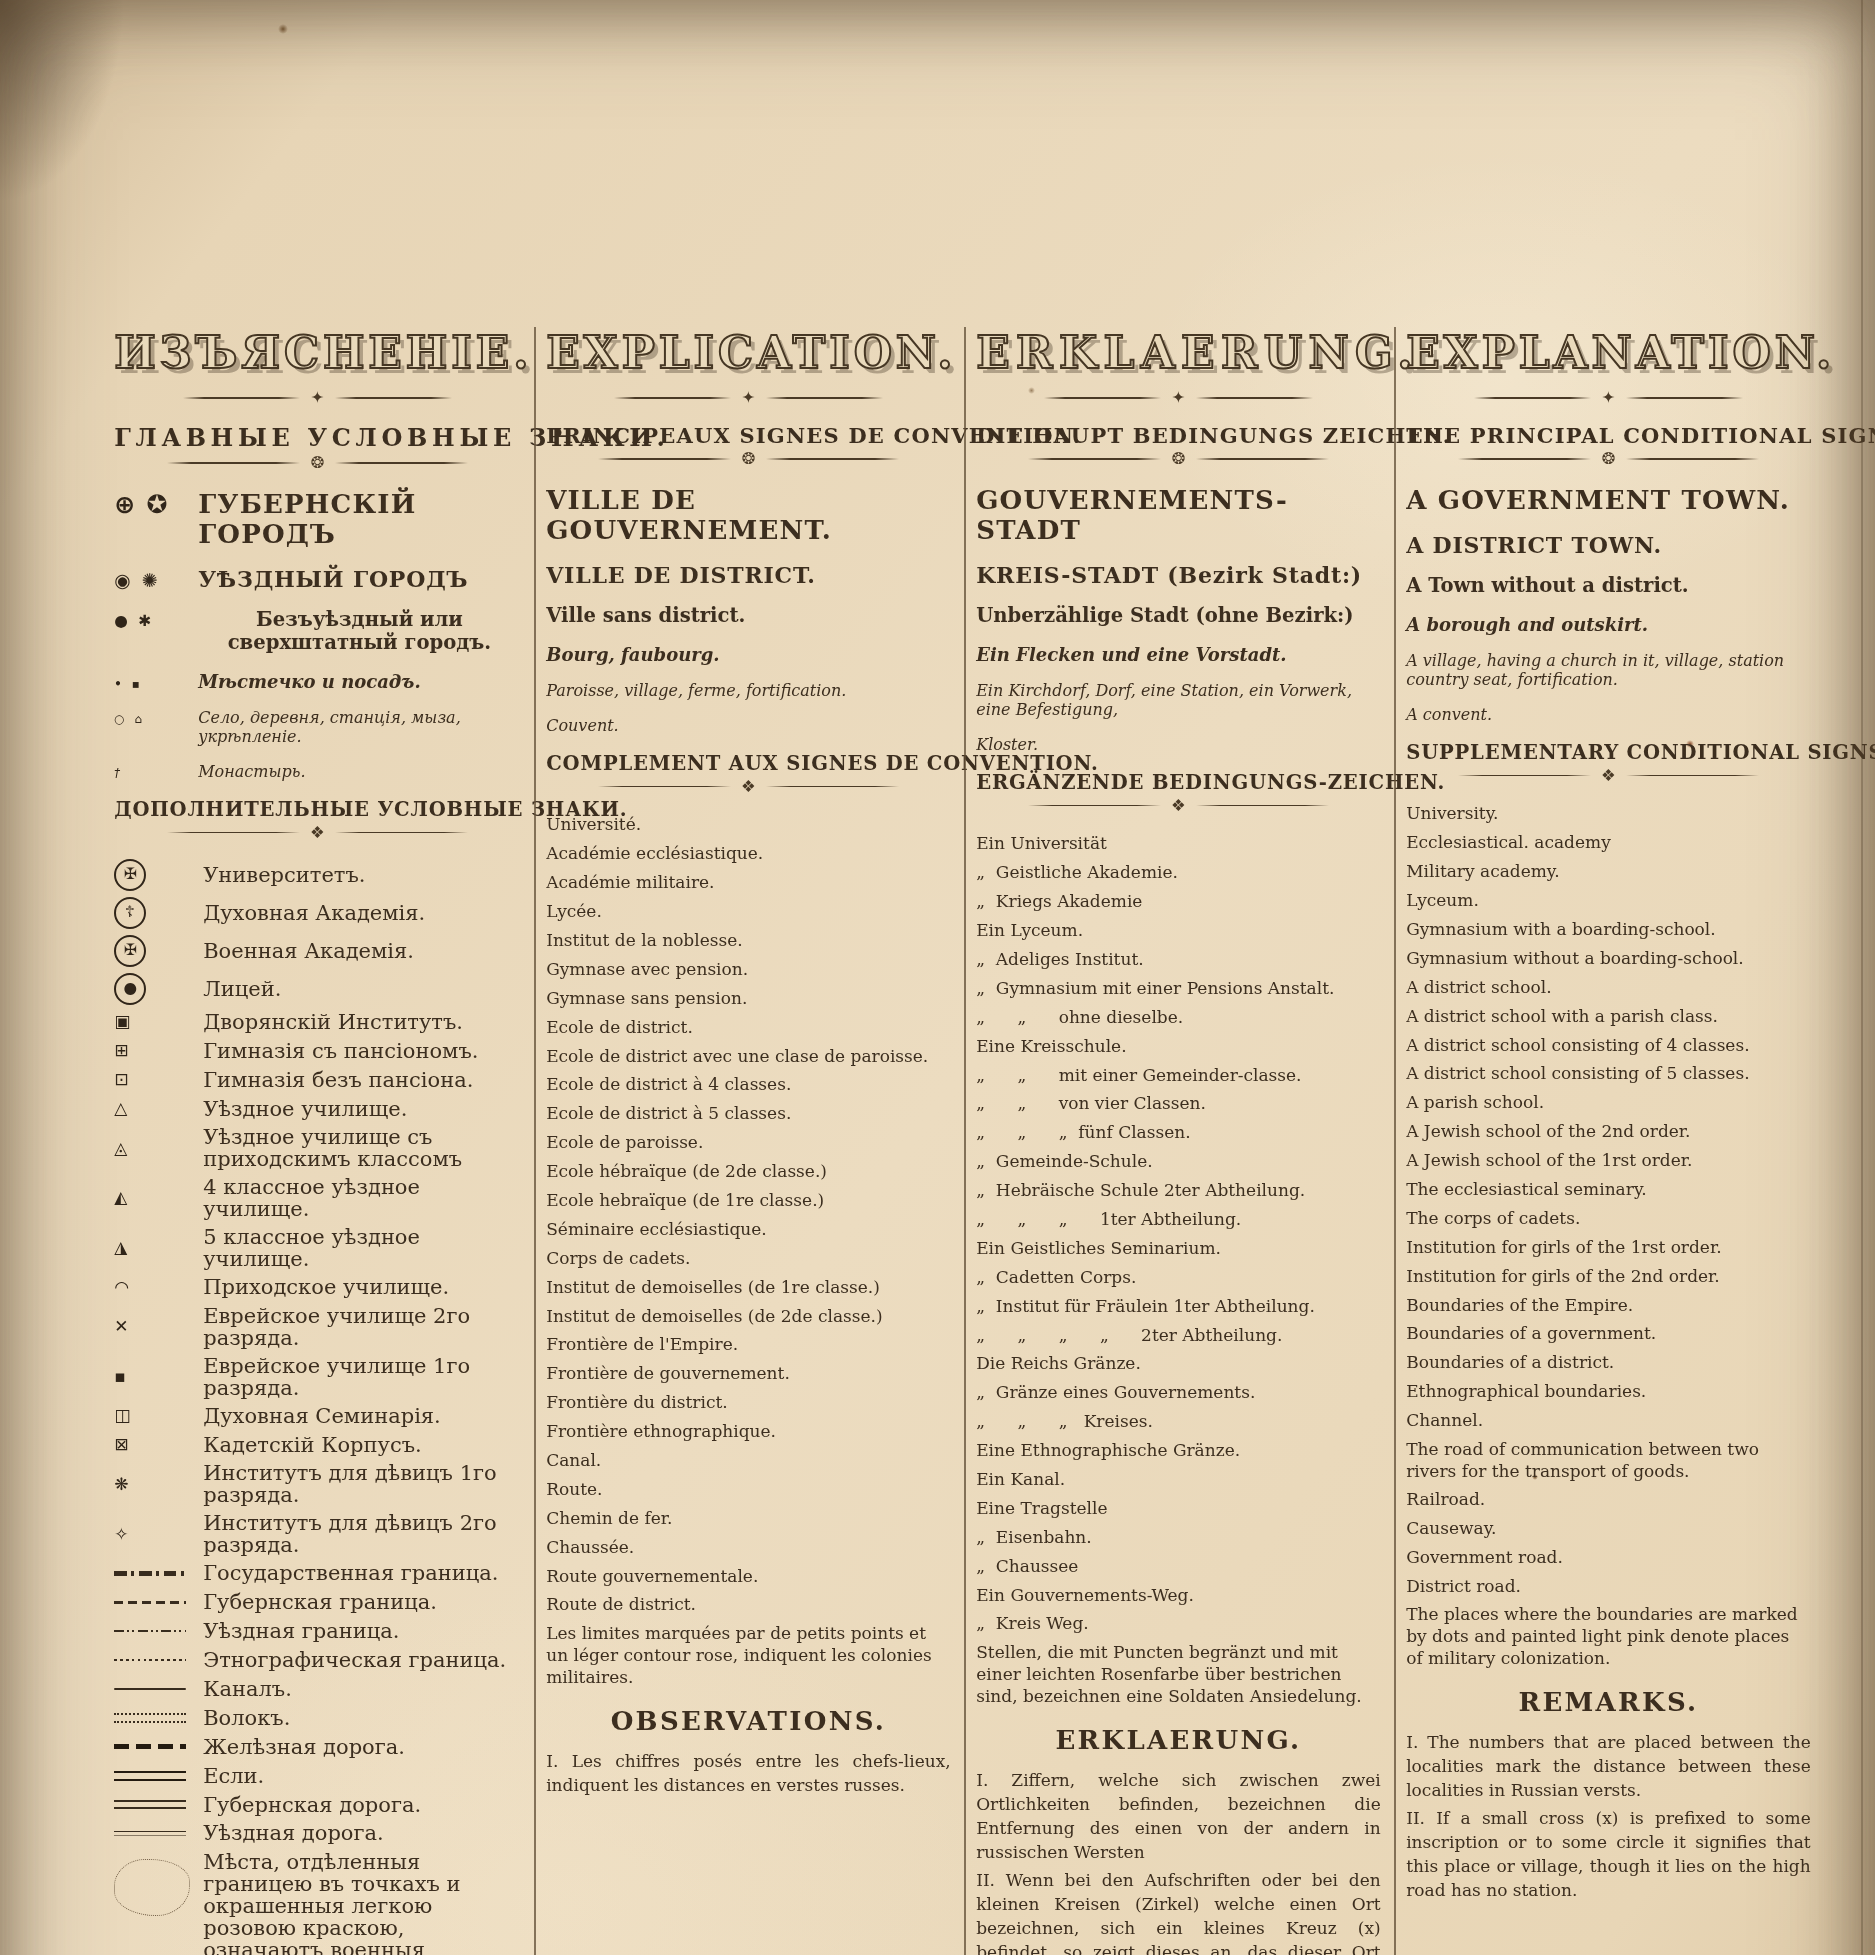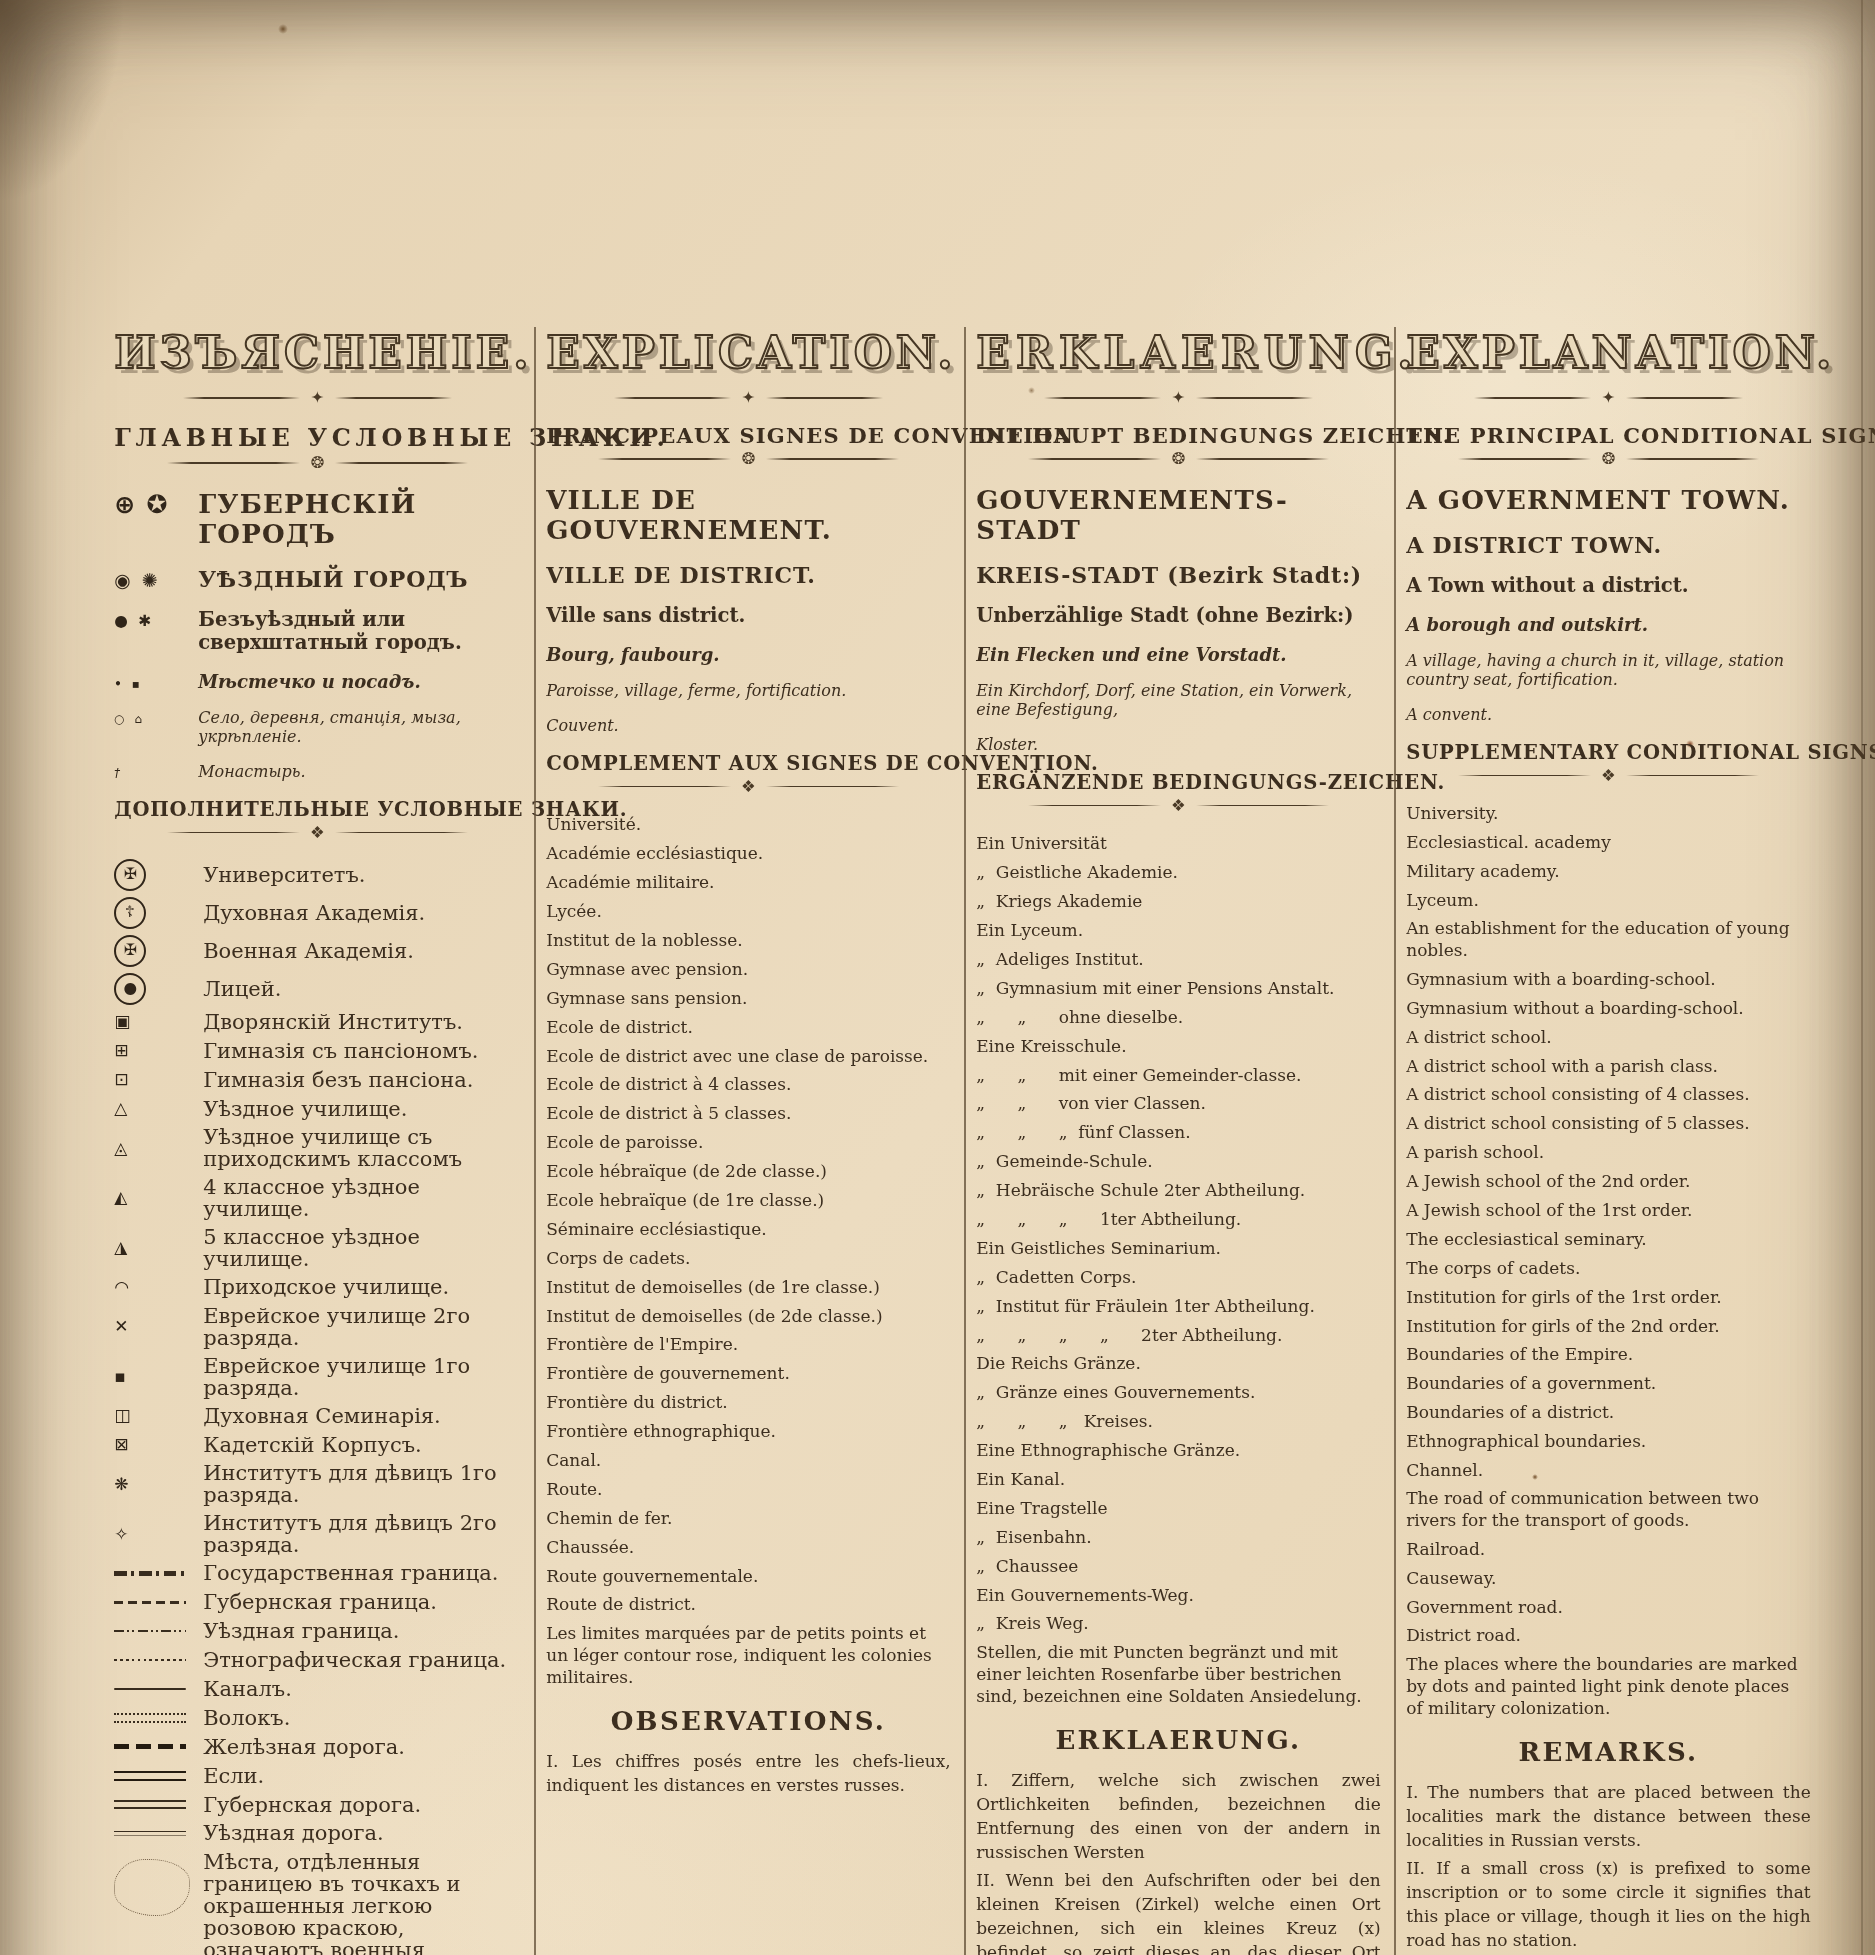--- a/index.html
+++ b/index.html
@@ -35,21 +35,21 @@
   .c0 .col-sub{font-size:24px;letter-spacing:4.7px;}
 
   .main-rows{margin-bottom:17px;}
   .row{display:flex;align-items:baseline;margin-bottom:16.4px;}
   .syms{flex:0 0 84px;display:flex;gap:10.2px;align-items:center;font-family:"DejaVu Sans",sans-serif;color:#31261a;}
   .row .lbl{min-width:0;}
   .k-h1{font-size:26px;font-weight:700;letter-spacing:1.2px;}
   .k-h1 .syms{font-size:25px;}
   .k-h2{font-size:22px;font-weight:700;letter-spacing:0.8px;}
   .k-h2 .syms{font-size:19px;}
-  .k-b{font-size:19.6px;font-weight:700;}
+  .k-b{font-size:19.6px;font-weight:700;text-align:center;}
   .k-b .syms{font-size:15.6px;}
   .k-i{font-size:18px;font-weight:700;font-style:italic;}
   .k-i .syms{font-size:11.7px;}
   .k-s{font-size:16px;font-style:italic;}
   .k-s .syms{font-size:11.7px;}
 
   .supp-title{margin:11.7px 0 0 0;text-align:center;white-space:nowrap;font-weight:700;font-size:19.6px;letter-spacing:0.8px;}
   .srow{display:flex;align-items:center;margin-bottom:5.9px;min-height:23px;}
   .srow .lbl{font-size:17px;line-height:22px;white-space:pre-wrap;min-width:0;}
   .c0 .srow .lbl{font-size:21px;margin-left:11px;}
@@ -620,23 +620,20 @@
           <div class="srow">
             <span class="lbl">Ecclesiastical. academy</span>
           </div>
           <div class="srow">
             <span class="lbl">Military academy.</span>
           </div>
           <div class="srow">
             <span class="lbl">Lyceum.</span>
           </div>
           <div class="srow">
-            <span class="lbl">An establishment for the education of young nobles.</span>
-          </div>
-          <div class="srow">
             <span class="lbl">Gymnasium with a boarding-school.</span>
           </div>
           <div class="srow">
             <span class="lbl">Gymnasium without a boarding-school.</span>
           </div>
           <div class="srow">
             <span class="lbl">A district school.</span>
           </div>
           <div class="srow">
             <span class="lbl">A district school with a parish class.</span>

